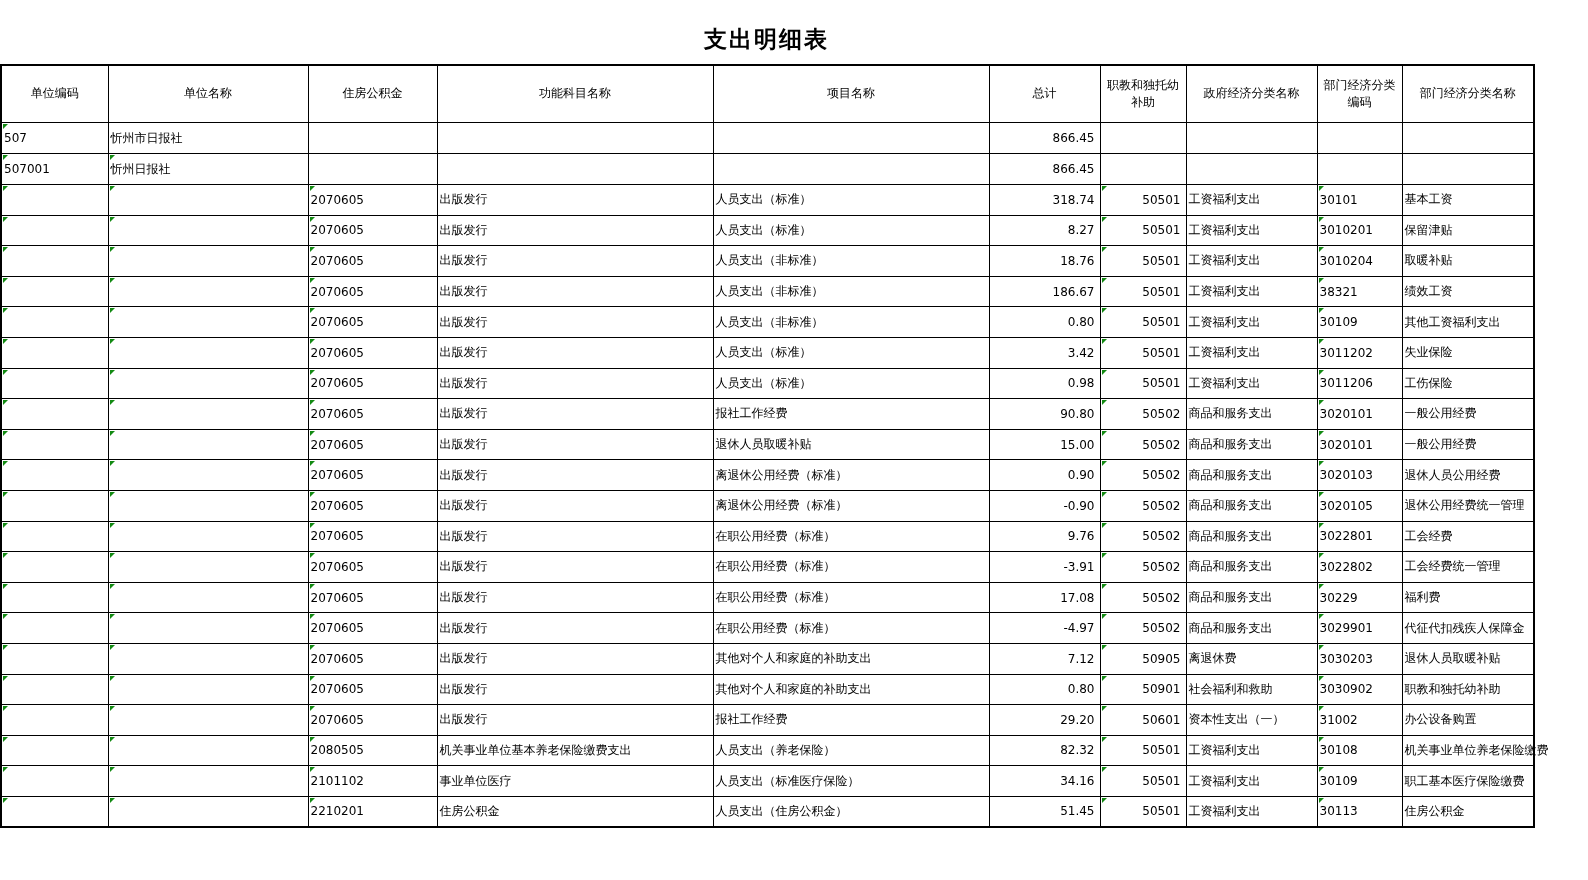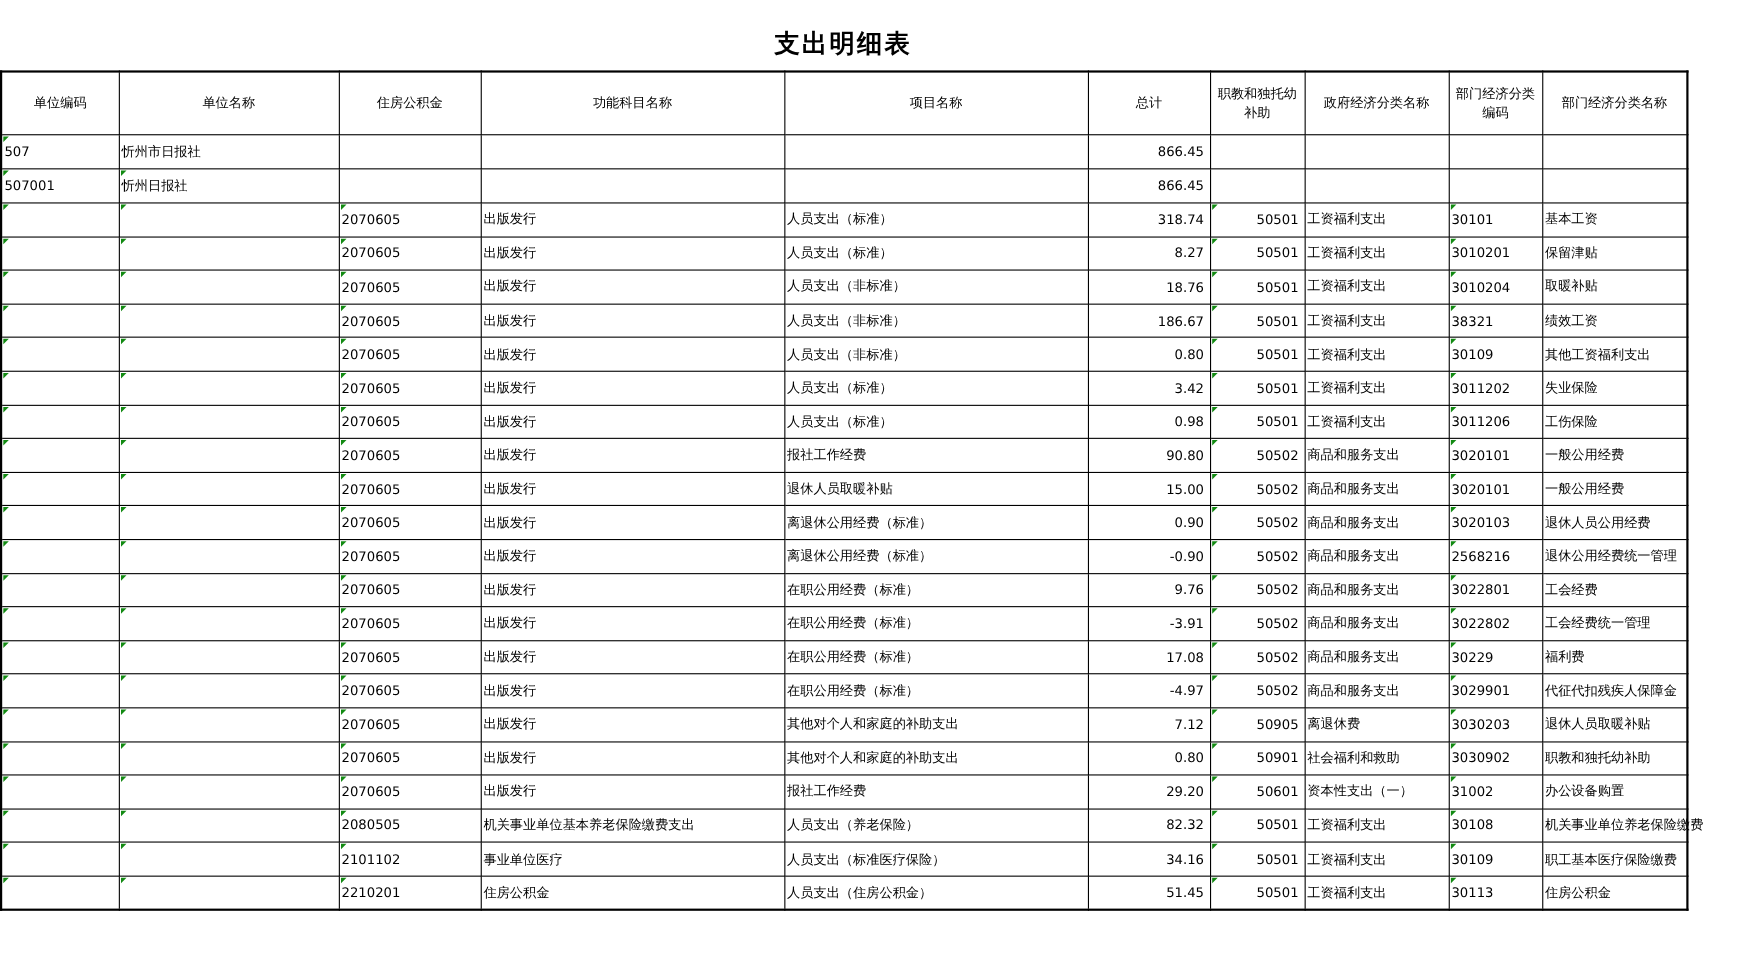--- a/index.html
+++ b/index.html
@@ -239,21 +239,21 @@
       </tr>
       <tr class="data">
         <td><span class="marker" style="border-top-color: rgb(18, 138, 18);"></span><span></span></td>
         <td><span class="marker" style="border-top-color: rgb(18, 138, 18);"></span><span></span></td>
         <td><span class="marker" style="border-top-color: rgb(18, 138, 18);"></span><span>2070605</span></td>
         <td><span>出版发行</span></td>
         <td><span>离退休公用经费（标准）</span></td>
         <td><span>-0.90</span></td>
         <td><span class="marker" style="border-top-color: rgb(18, 138, 18);"></span><span>50502</span></td>
         <td><span>商品和服务支出</span></td>
-        <td><span class="marker" style="border-top-color: rgb(18, 138, 18);"></span><span>2568216</span></td>
+        <td><span class="marker" style="border-top-color: rgb(18, 138, 18);"></span><span>3020105</span></td>
         <td><span>退休公用经费统一管理</span></td>
       </tr>
       <tr class="data">
         <td><span class="marker" style="border-top-color: rgb(18, 138, 18);"></span><span></span></td>
         <td><span class="marker" style="border-top-color: rgb(18, 138, 18);"></span><span></span></td>
         <td><span class="marker" style="border-top-color: rgb(18, 138, 18);"></span><span>2070605</span></td>
         <td><span>出版发行</span></td>
         <td><span>在职公用经费（标准）</span></td>
         <td><span>9.76</span></td>
         <td><span class="marker" style="border-top-color: rgb(18, 138, 18);"></span><span>50502</span></td>

